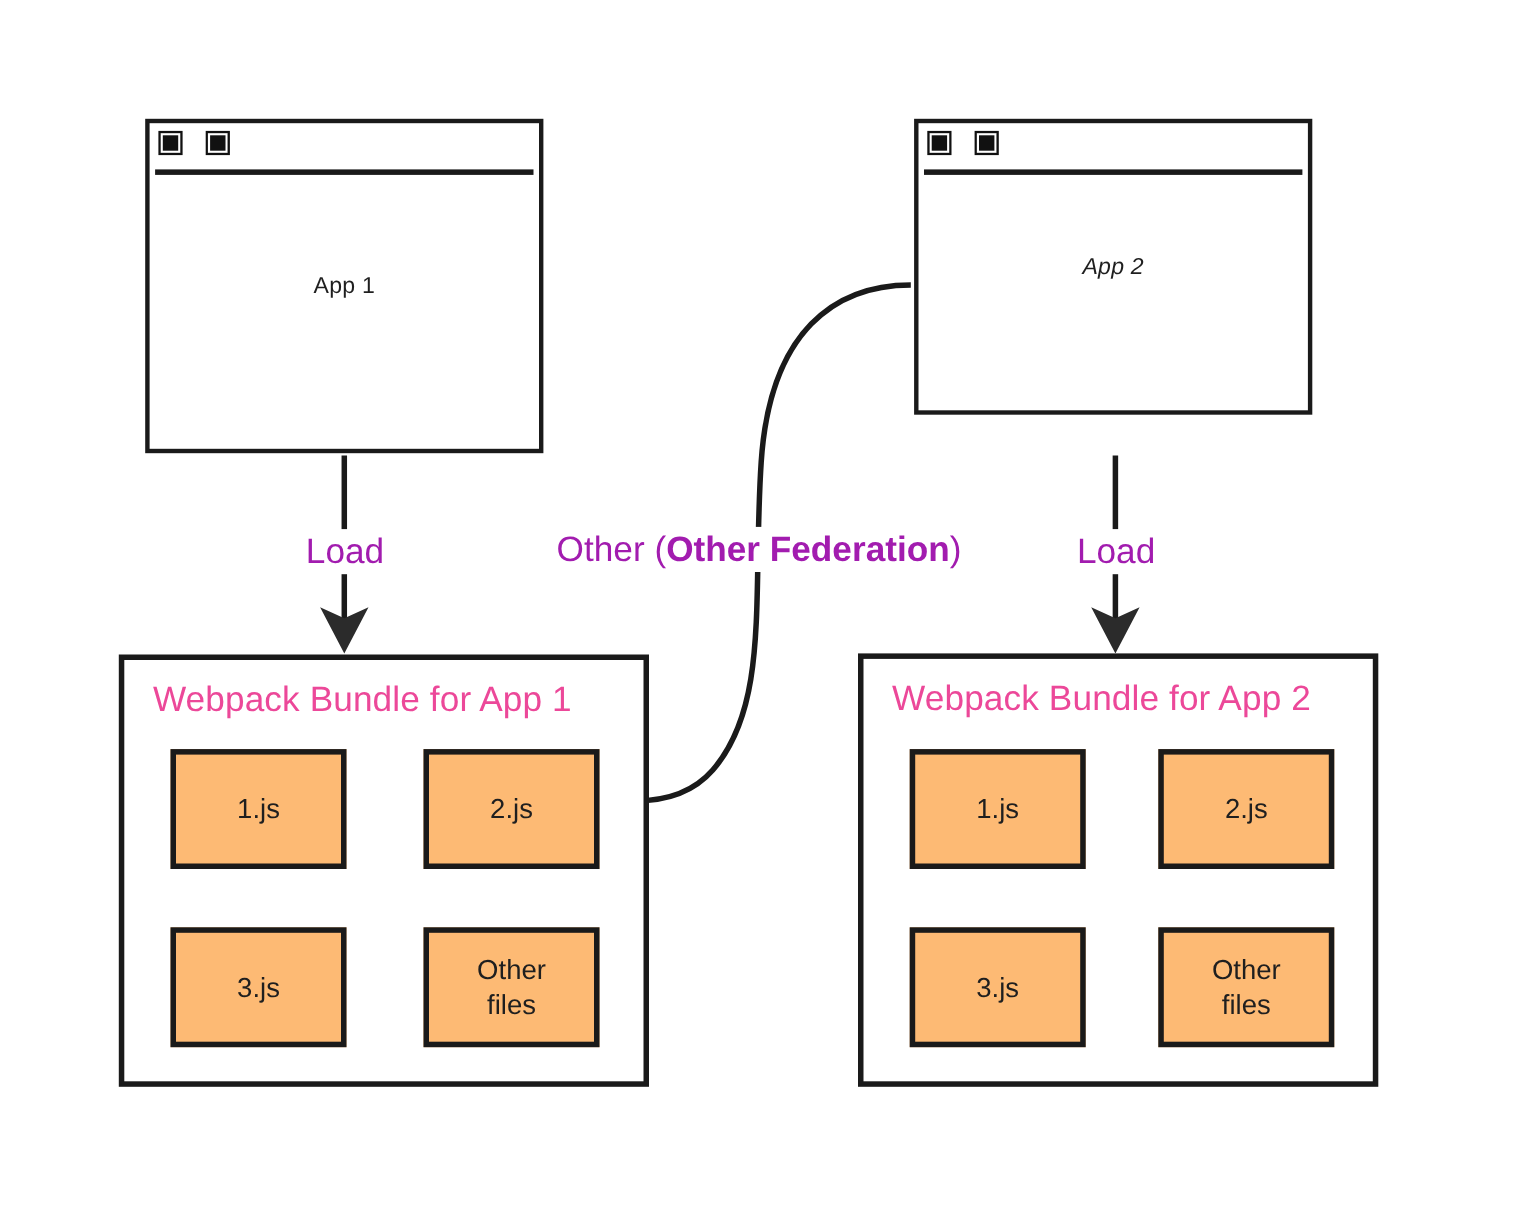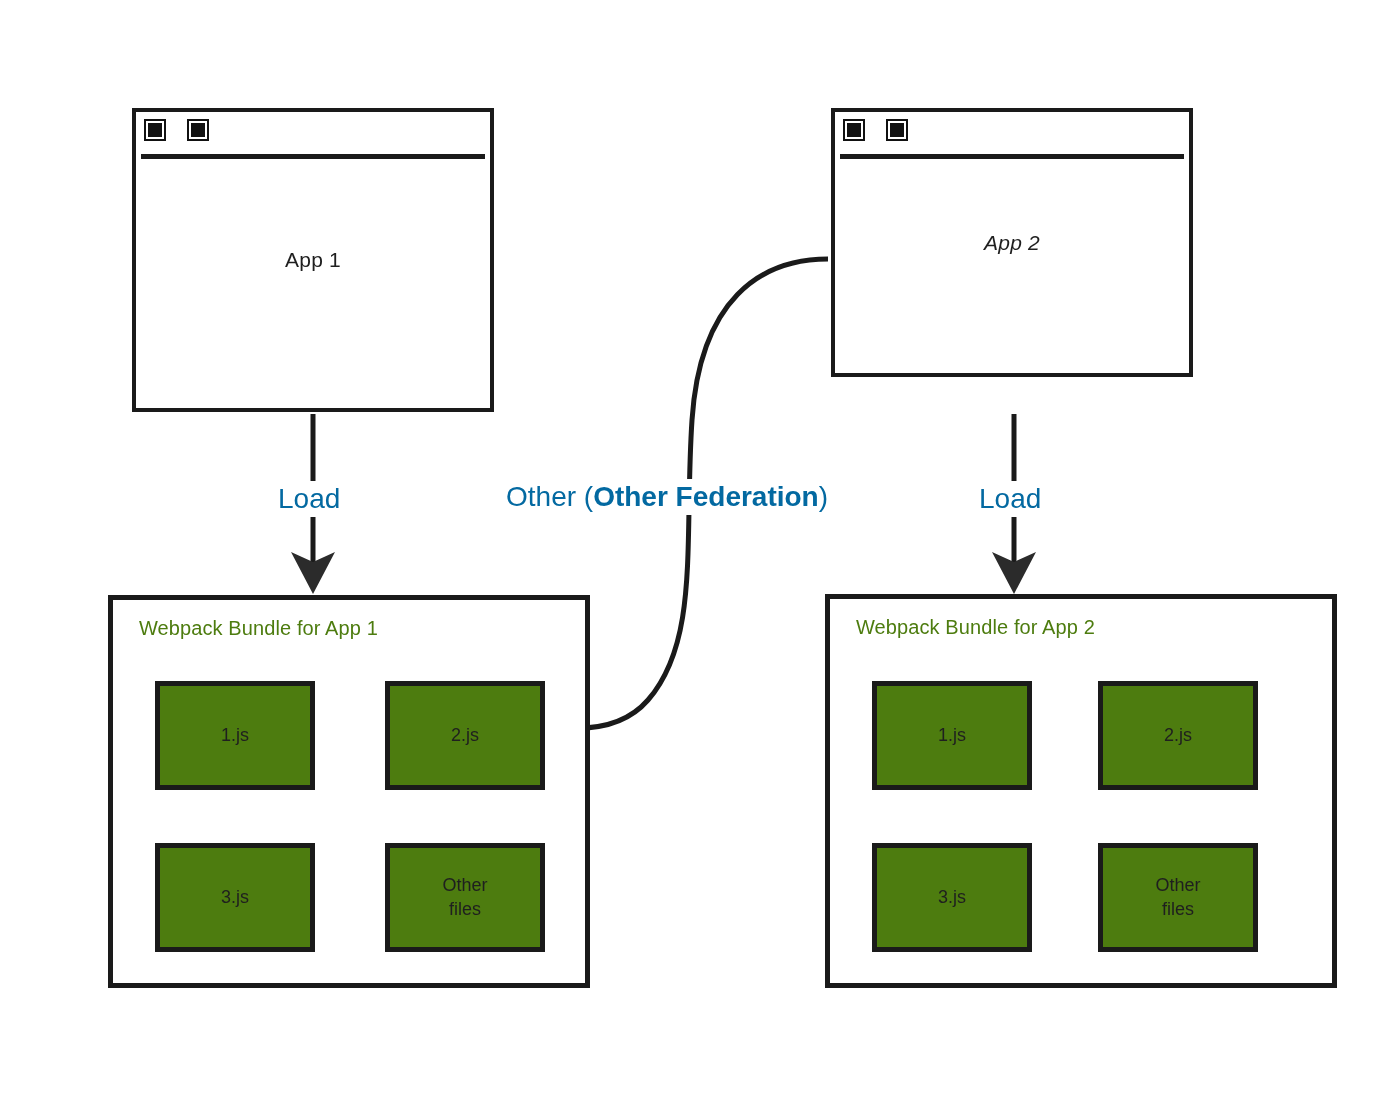--- a/index.html
+++ b/index.html
@@ -73,34 +73,34 @@
   .bundle {
     position: absolute;
     box-sizing: border-box;
     border: 5px solid #1a1a1a;
     background: #ffffff;
   }
   .bundle-title {
     position: absolute;
     left: 26px;
     top: 17px;
-    font-size: 20px;
-    color: #4d7c0f;
+    font-size: 32px;
+    color: #ec4899;
     white-space: nowrap;
     letter-spacing: .1px;
   }
   .module-box {
     position: absolute;
     box-sizing: border-box;
     border: 5px solid #1a1a1a;
-    background: #4d7c0f;
+    background: #fdba74;
     display: flex;
     align-items: center;
     justify-content: center;
-    font-size: 18px;
+    font-size: 25px;
     color: #1f1f1f;
     line-height: 1.28;
     text-align: center;
   }
 
   
   .edge-svg {
     position: absolute;
     left: 0;
     top: 0;
@@ -116,22 +116,22 @@
     stroke-linecap: butt;
   }
   .edge-head {
     fill: #2b2b2b;
     stroke: none;
   }
 
   .edge-label {
     position: absolute;
     background: #ffffff;
-    font-size: 28px;
-    color: #0369a1;
+    font-size: 32px;
+    color: #a21caf;
     white-space: nowrap;
     padding: 2px 8px;
     line-height: 1.15;
   }
   .edge-label b {
     font-weight: 700;
   }
 </style>
 </head>
 <body>
@@ -177,21 +177,21 @@
     <div class="module-box" style="left:42px; top:81px; width:160px; height:109px;">1.js</div>
 
     <div class="module-box" style="left:272px; top:81px; width:160px; height:109px;">2.js</div>
 
     <div class="module-box" style="left:42px; top:243px; width:160px; height:109px;">3.js</div>
 
     <div class="module-box" style="left:272px; top:243px; width:160px; height:109px; white-space:pre-line;">Other
 files</div>
   </div>
 
-  <div class="bundle" style="left:825px; top:594px; width:512px; height:394px;">
+  <div class="bundle" style="left:780px; top:594px; width:473px; height:394px;">
     <div class="bundle-title">Webpack Bundle for App 2</div>
 
     <div class="module-box" style="left:42px; top:82px; width:160px; height:109px;">1.js</div>
 
     <div class="module-box" style="left:268px; top:82px; width:160px; height:109px;">2.js</div>
 
     <div class="module-box" style="left:42px; top:244px; width:160px; height:109px;">3.js</div>
 
     <div class="module-box" style="left:268px; top:244px; width:160px; height:109px; white-space:pre-line;">Other
 files</div>

